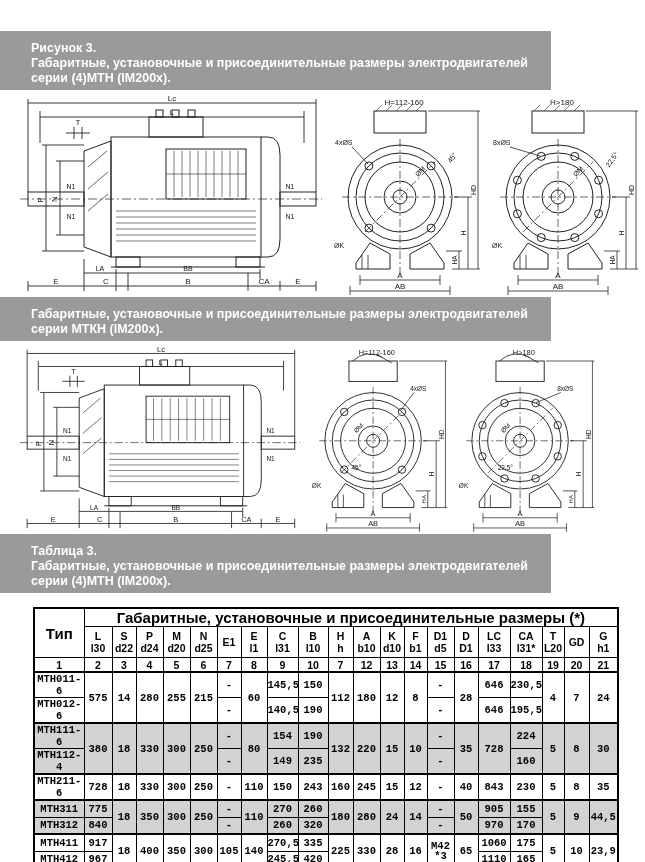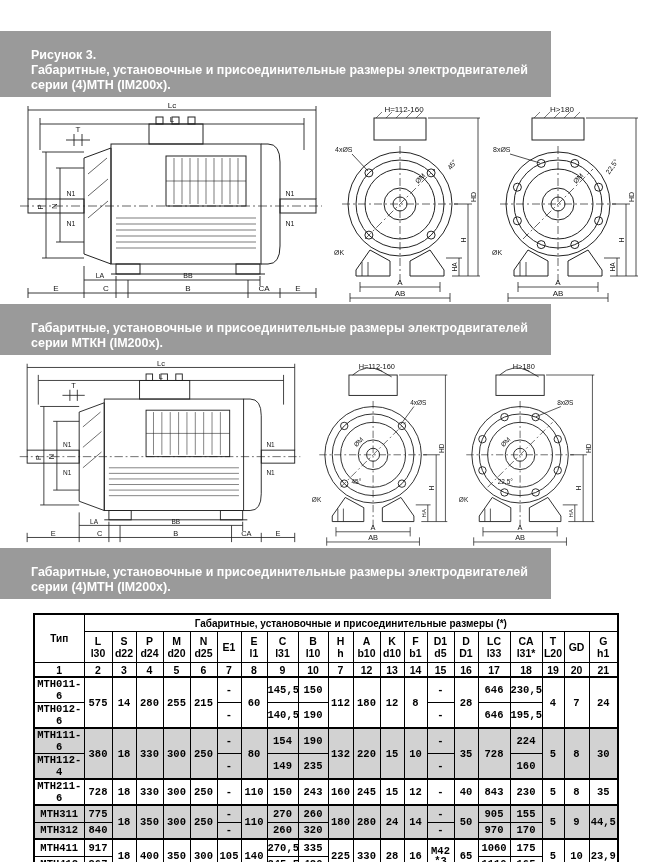--- a/index.html
+++ b/index.html
@@ -1,28 +1,28 @@
 <!DOCTYPE html>
 <html><head>
 <meta charset="utf-8">
 <style>
   html,body{margin:0;padding:0;background:#fff;}
   body{width:645px;height:862px;font-family:"Liberation Sans","DejaVu Sans",sans-serif;overflow:hidden;}
   .bar{margin-top:0;background:#9a9a9a;color:#fff;width:551px;box-sizing:border-box;
-       padding:17px 6px 4px 31px;font-weight:bold;font-size:12.5px;line-height:15px;}
+       padding:10px 6px 4px 31px;font-weight:bold;font-size:12.5px;line-height:15px;}
   .bar1{margin-top:31px;}
   .figs{display:flex;align-items:flex-start;gap:6px;padding:3px 0 2px 16px;}
   svg text{fill:#161616;stroke:none;font-family:"Liberation Sans","DejaVu Sans",sans-serif;}
   .gap{height:14px;}
   table{border-collapse:collapse;table-layout:fixed;margin-left:33px;width:584px;border:2px solid #000;}
   th,td{border:1px solid #000;text-align:center;vertical-align:middle;font-weight:bold;
         font-size:10.5px;padding:0;color:#000;overflow:hidden;}
   thead .cols th{height:30px;}
   thead .cols th span{display:block;line-height:12px;}
-  thead .ghead th{height:16px;font-size:10px;}
+  thead .ghead th{height:16px;font-size:15px;}
   thead .nums td{height:13px;border-bottom:2px solid #000;}
   tbody tr{height:17px;font-family:Liberation Mono, monospace;}
   tbody .alt td{background:#d2d2d2;margin-left:10px;}
   tbody .gs td{border-top:2px solid #000;}
   td.pre{white-space:pre-line;line-height:10.5px;}
   col.cT{width:50px}col.c1{width:28px}col.c2{width:24px}col.c3{width:27px}col.c4{width:27px}
   col.c5{width:27px}col.c6{width:24px}col.c7{width:26px}col.c8{width:31px}col.c9{width:30px}
   col.c10{width:25px}col.c11{width:27px}col.c12{width:24px}col.c13{width:23px}col.c14{width:27px}
   col.c15{width:24px}col.c16{width:32px}col.c17{width:32px}col.c18{width:22px}col.c19{width:25px}
   col.c20{width:29px}
@@ -379,20 +379,21 @@
     <text x="2" y="155" font-size="7">ØK</text>
     <text x="144" y="97" font-size="7" text-anchor="middle" transform="rotate(-90 144 97)">HD</text>
     <text x="134" y="140" font-size="7" text-anchor="middle" transform="rotate(-90 134 140)">H</text>
     <text x="125" y="167" font-size="6.5" text-anchor="middle" transform="rotate(-90 125 167)">HA</text>
     <text x="68" y="185" font-size="8" text-anchor="middle">A</text>
     <text x="68" y="196" font-size="8" text-anchor="middle">AB</text>
   </svg>
 </div>
 
 <header class="bar">
+  <div>Таблица 3.</div>
   <div>Габаритные, установочные и присоединительные размеры электродвигателей серии (4)МТН (IM200x).</div>
 </header>
 
 <div class="gap"></div>
 
 <table>
   <colgroup>
     <col class="cT">
       <col class="c1">
       <col class="c2">

